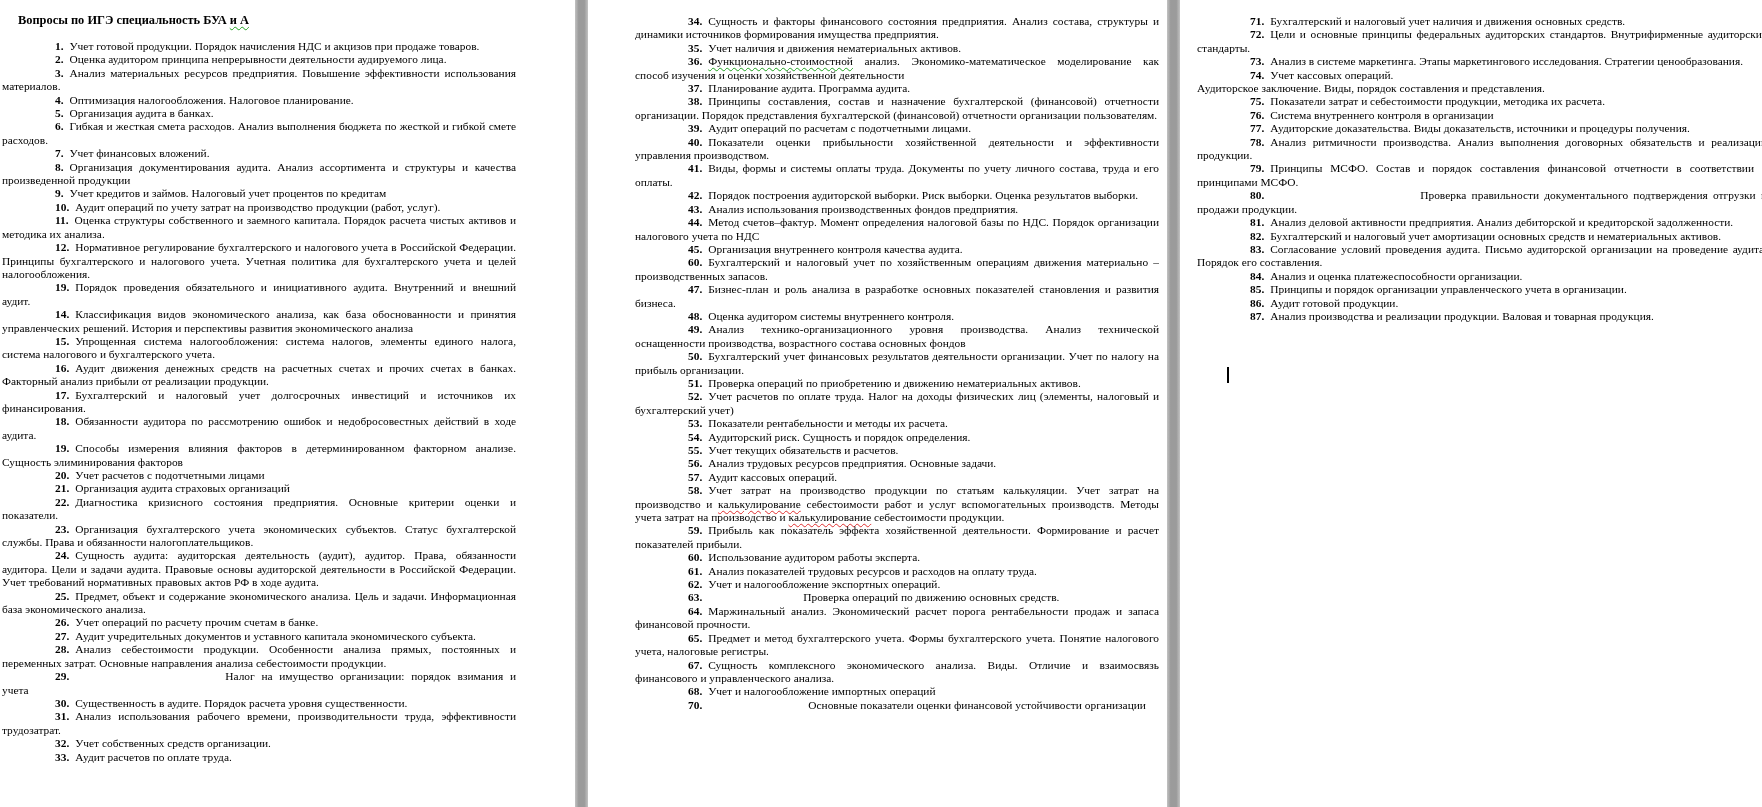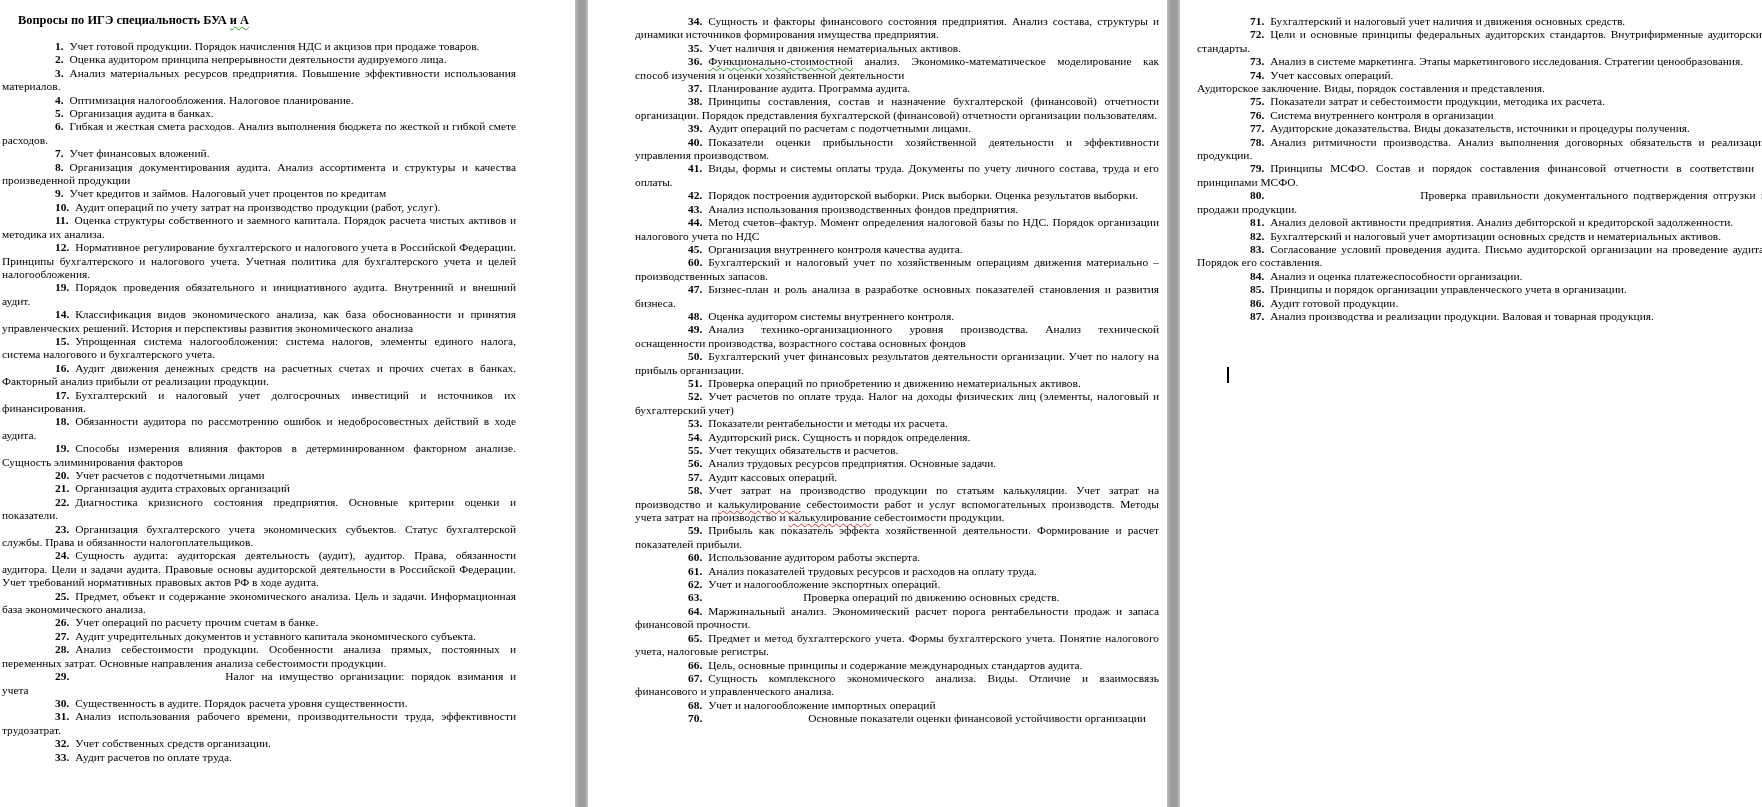--- a/index.html
+++ b/index.html
@@ -99,21 +99,20 @@
       <p class="q"><span class="num">56.</span><span class="qtext">Анализ трудовых ресурсов предприятия. Основные задачи.</span></p>
       <p class="q"><span class="num">57.</span><span class="qtext">Аудит кассовых операций.</span></p>
       <p class="q"><span class="num">58.</span><span class="qtext">Учет затрат на производство продукции по статьям калькуляции. Учет затрат на производство и <span class="sq-red">калькулирование</span> себестоимости работ и услуг вспомогательных производств. Методы учета затрат на производство и <span class="sq-red">калькулирование</span> себестоимости продукции.</span></p>
       <p class="q"><span class="num">59.</span><span class="qtext">Прибыль как показатель эффекта хозяйственной деятельности. Формирование и расчет показателей прибыли.</span></p>
       <p class="q"><span class="num">60.</span><span class="qtext">Использование аудитором работы эксперта.</span></p>
       <p class="q"><span class="num">61.</span><span class="qtext">Анализ показателей трудовых ресурсов и расходов на оплату труда.</span></p>
       <p class="q"><span class="num">62.</span><span class="qtext">Учет и налогообложение экспортных операций.</span></p>
       <p class="q"><span class="num">63.</span><span class="tabgap" style="width:95px"></span><span class="qtext">Проверка операций по движению основных средств.</span></p>
       <p class="q"><span class="num">64.</span><span class="qtext">Маржинальный анализ. Экономический расчет порога рентабельности продаж и запаса финансовой прочности.</span></p>
       <p class="q"><span class="num">65.</span><span class="qtext">Предмет и метод бухгалтерского учета. Формы бухгалтерского учета. Понятие налогового учета, налоговые регистры.</span></p>
-      <p class="q"><span class="num">66.</span><span class="qtext">Цель, основные принципы и содержание международных стандартов аудита.</span></p>
       <p class="q"><span class="num">67.</span><span class="qtext">Сущность комплексного экономического анализа. Виды. Отличие и взаимосвязь финансового и управленческого анализа.</span></p>
       <p class="q"><span class="num">68.</span><span class="qtext">Учет и налогообложение импортных операций</span></p>
       <p class="q"><span class="num">70.</span><span class="tabgap" style="width:100px"></span><span class="qtext">Основные показатели оценки финансовой устойчивости организации</span></p>
     </div>
   <div class="col col-right">
       <p class="q"><span class="num">71.</span><span class="qtext">Бухгалтерский и налоговый учет наличия и движения основных средств.</span></p>
       <p class="q"><span class="num">72.</span><span class="qtext">Цели и основные принципы федеральных аудиторских стандартов. Внутрифирменные аудиторские стандарты.</span></p>
       <p class="q"><span class="num">73.</span><span class="qtext">Анализ в системе маркетинга. Этапы маркетингового исследования. Стратегии ценообразования.</span></p>
       <p class="q"><span class="num">74.</span><span class="qtext">Учет кассовых операций.</span></p>
       <p class="q nonum"><span class="qtext">Аудиторское заключение. Виды, порядок составления и представления.</span></p>

